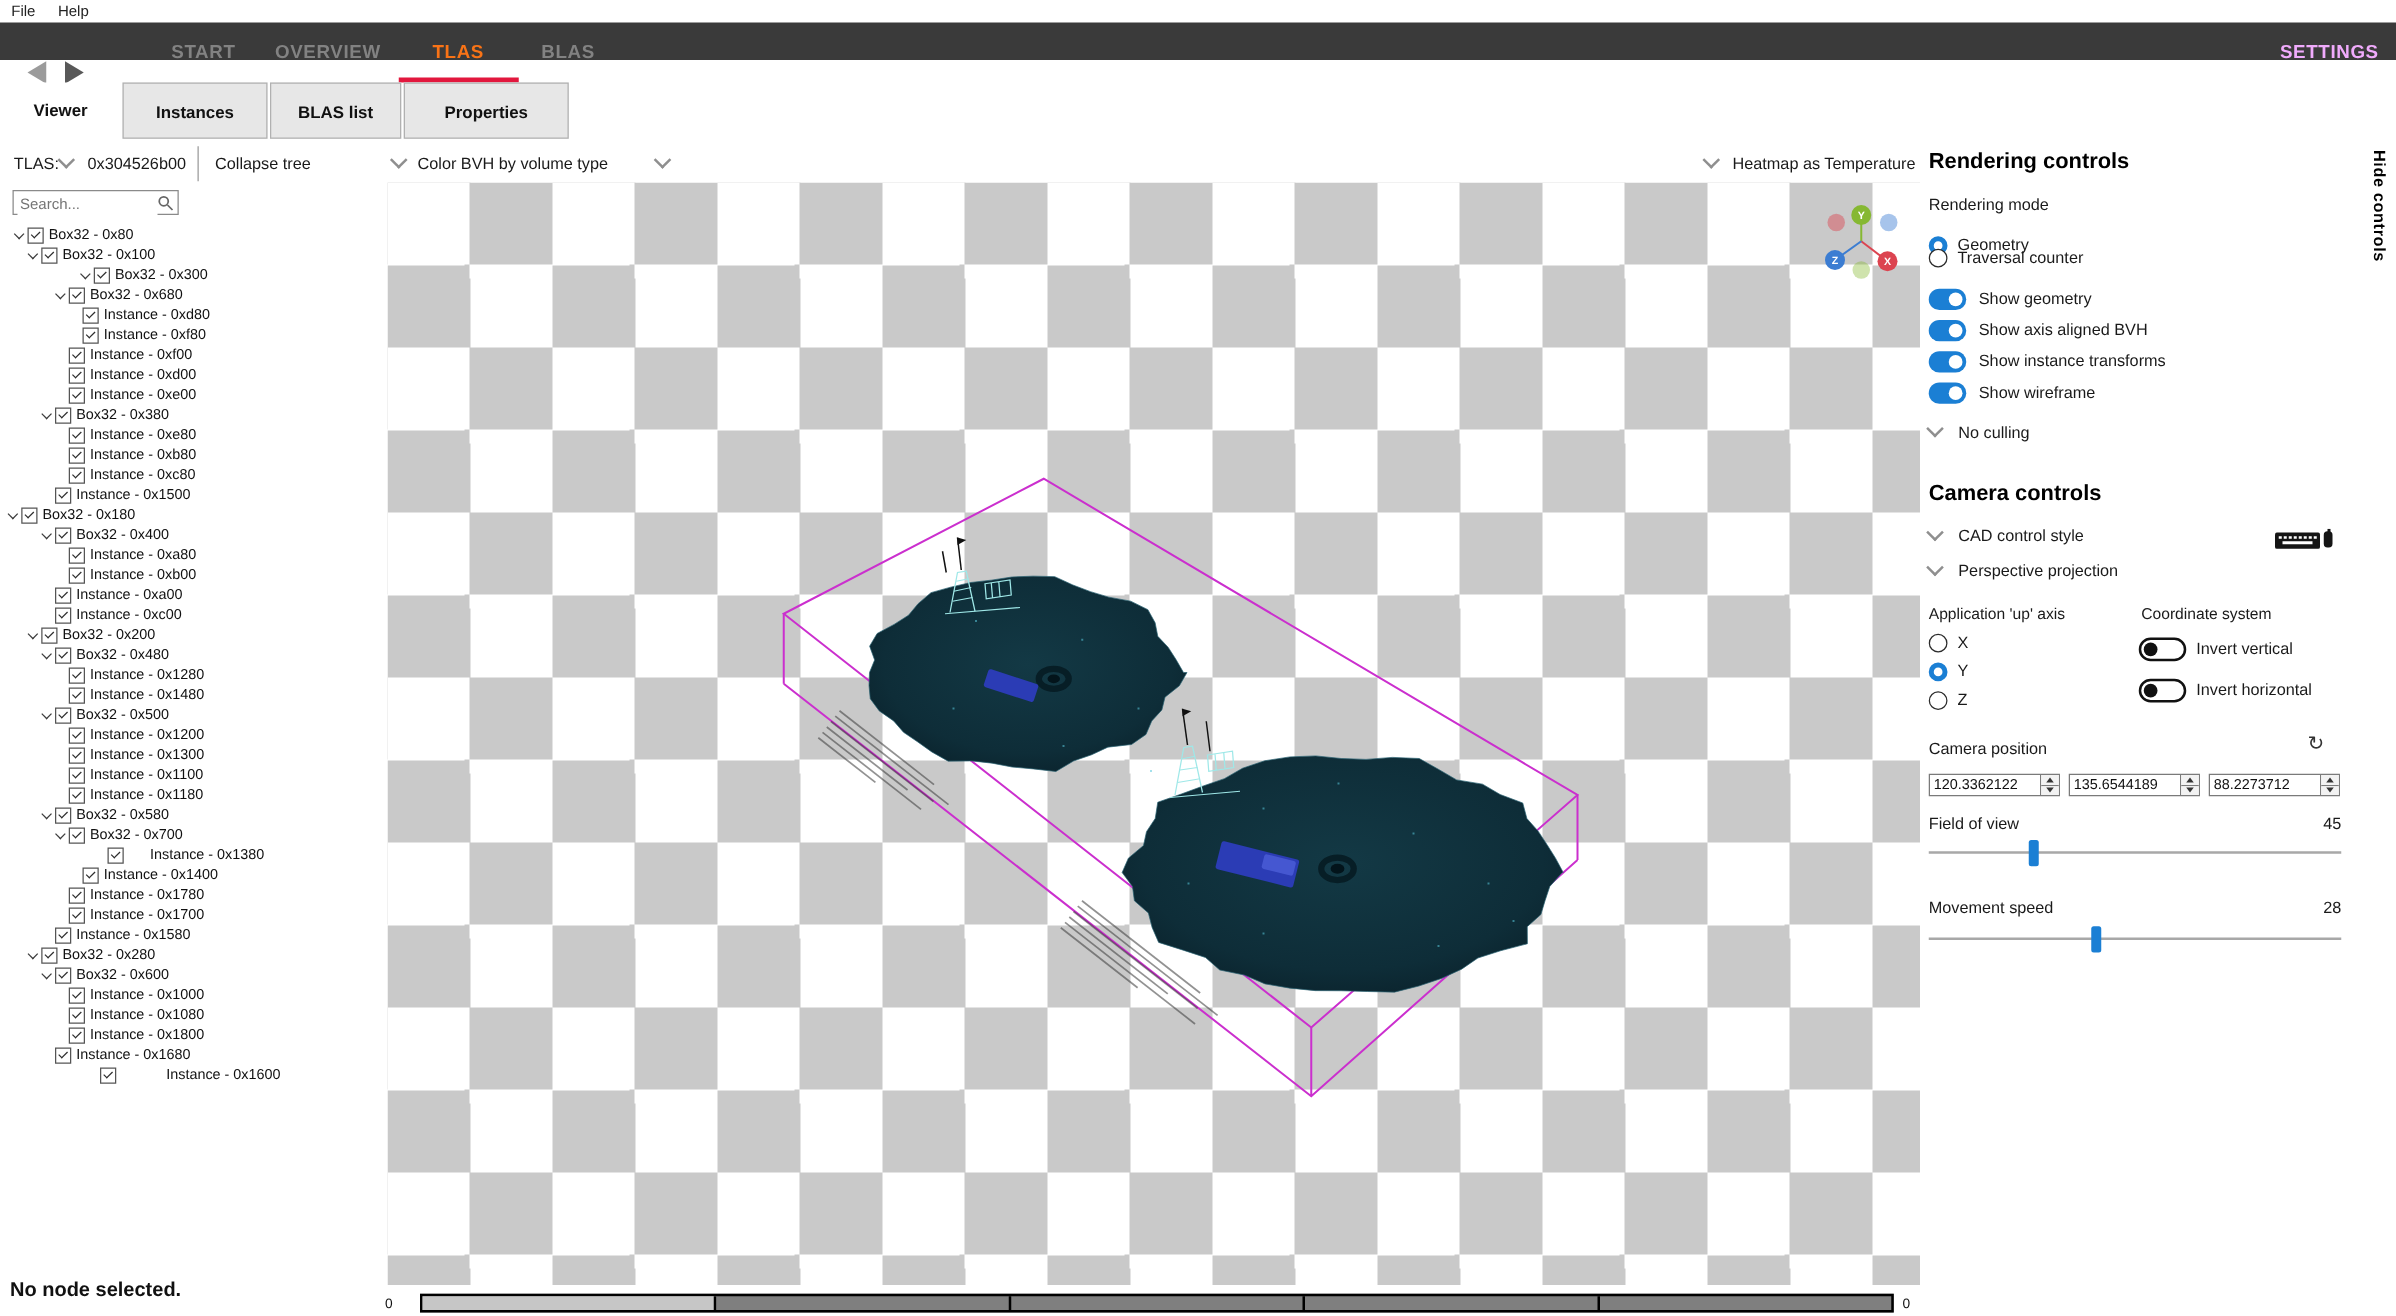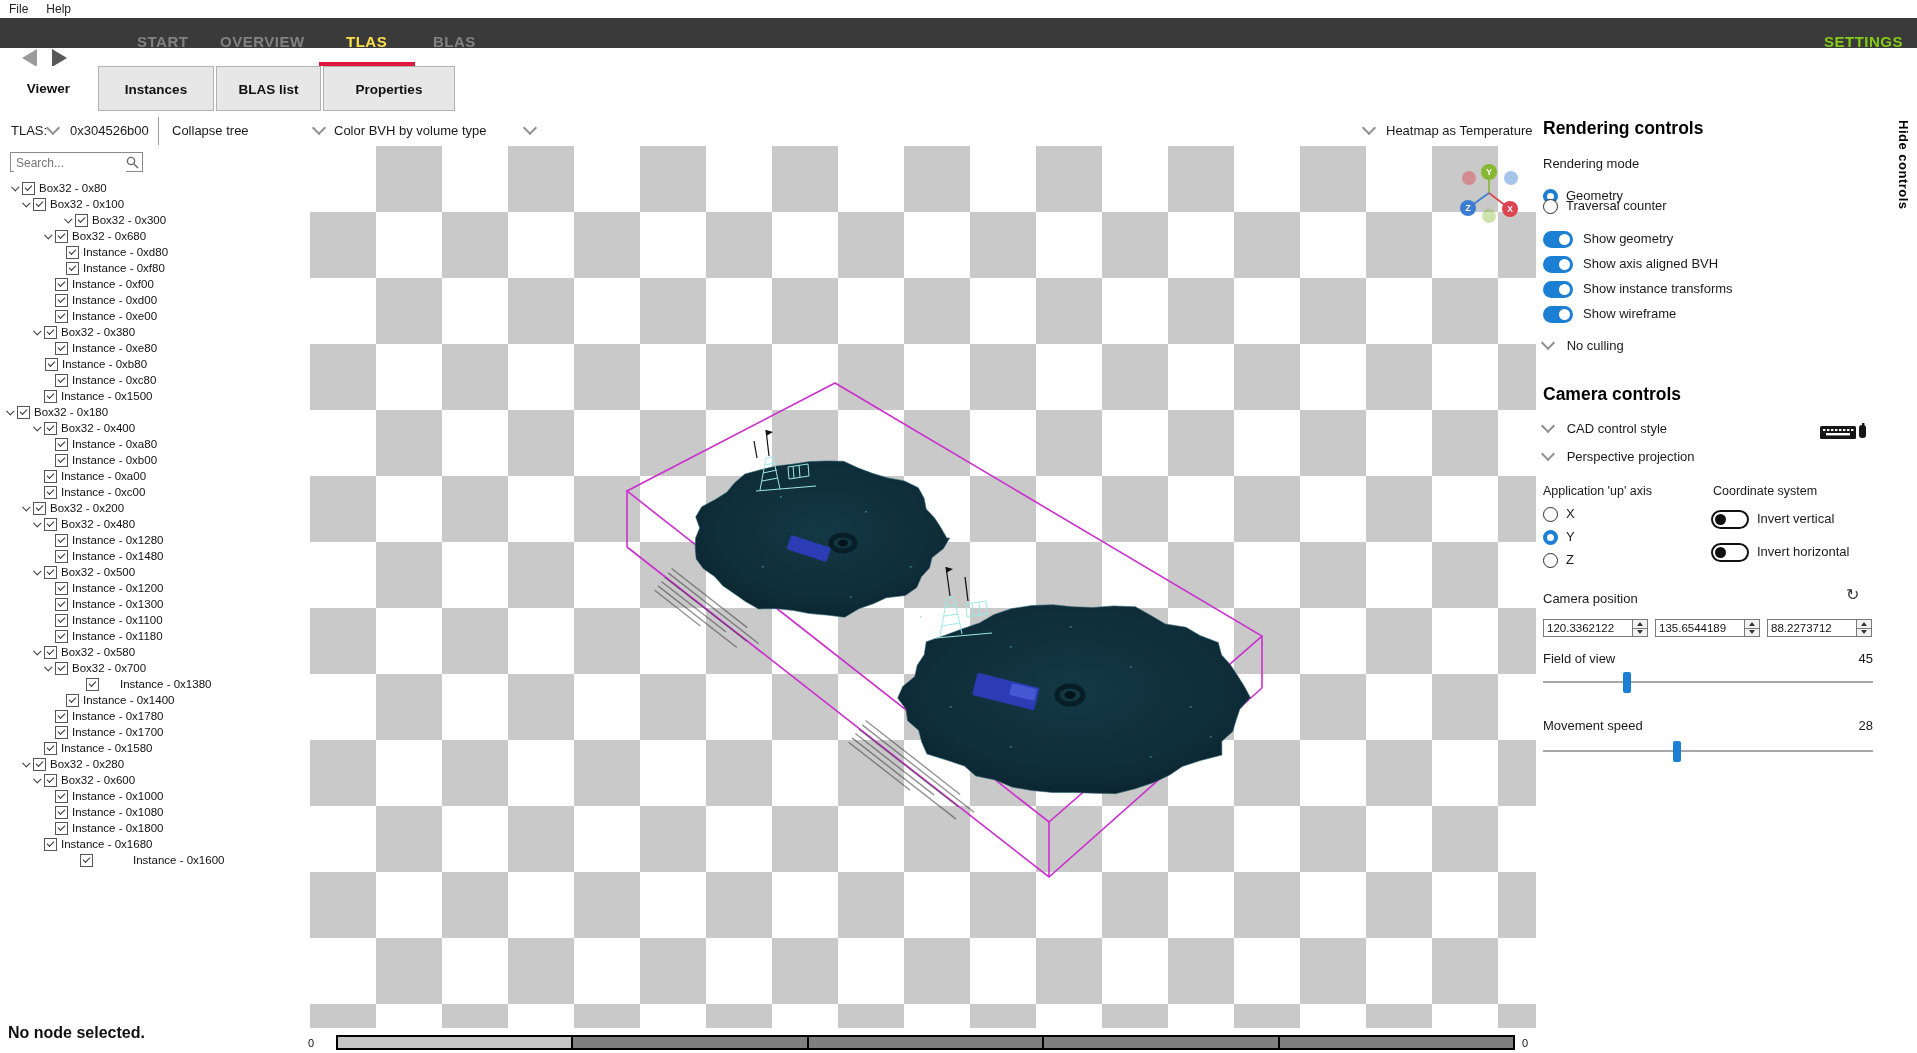--- a/index.html
+++ b/index.html
@@ -11,25 +11,25 @@
   #menubar{left:0;top:0;width:100%;height:18px;background:#fff;font-size:12px;}
   .menu-item{display:inline-block;padding:2px 9px 0 9px;color:#222;cursor:default;}
 
   
   #navbar{left:0;top:18px;width:100%;height:30px;background:#3a3a3a;}
   .nav-arrow{position:absolute;top:31px;width:0;height:0;}
   #nav-back{left:22px;border-top:9px solid transparent;border-bottom:9px solid transparent;border-right:15px solid #9b9b9b;}
   #nav-fwd{left:52px;border-top:9px solid transparent;border-bottom:9px solid transparent;border-left:15px solid #585858;}
   .navtab{position:absolute;top:0;height:48px;line-height:48px;font-size:15px;font-weight:bold;
           letter-spacing:.5px;color:#828282;cursor:pointer;}
-  .navtab.active{color:#fde047;}
+  .navtab.active{color:#f97316;}
   .navtab.active::after{content:'';position:absolute;left:50%;transform:translateX(-50%);
           bottom:0;width:96px;height:4px;background:var(--red);}
   #nav-settings{position:absolute;right:14px;top:0;height:48px;line-height:48px;
-          font-size:15px;font-weight:bold;letter-spacing:.5px;color:#84cc16;cursor:pointer;}
+          font-size:15px;font-weight:bold;letter-spacing:.5px;color:#f0abfc;cursor:pointer;}
 
   
   .subtab{position:absolute;top:66px;height:45px;line-height:45px;text-align:center;
           font-size:13.5px;font-weight:bold;background:#e7e7e7;border:1px solid #b1b1b1;
           box-sizing:border-box;cursor:pointer;color:#111;}
   .subtab.active{background:#ffffff;border:none;}
 
   
   #toolbar{left:0;top:112px;width:100%;height:38px;font-size:13px;}
   .tb{position:absolute;top:0;height:38px;line-height:38px;white-space:nowrap;}
@@ -195,21 +195,21 @@
         <i></i>
       </span>
       <span class="cb"></span>
       <span class="tlabel">Box32 - 0x380</span>
     </div>
     <div class="trow" style="padding-left: 42px;">
       <span class="tchev"></span>
       <span class="cb"></span>
       <span class="tlabel">Instance - 0xe80</span>
     </div>
-    <div class="trow" style="padding-left: 32px;">
+    <div class="trow" style="padding-left: 42px;">
       <span class="tchev"></span>
       <span class="cb"></span>
       <span class="tlabel">Instance - 0xb80</span>
     </div>
     <div class="trow" style="padding-left: 42px;">
       <span class="tchev"></span>
       <span class="cb"></span>
       <span class="tlabel">Instance - 0xc80</span>
     </div>
     <div class="trow" style="padding-left: 31px;">

